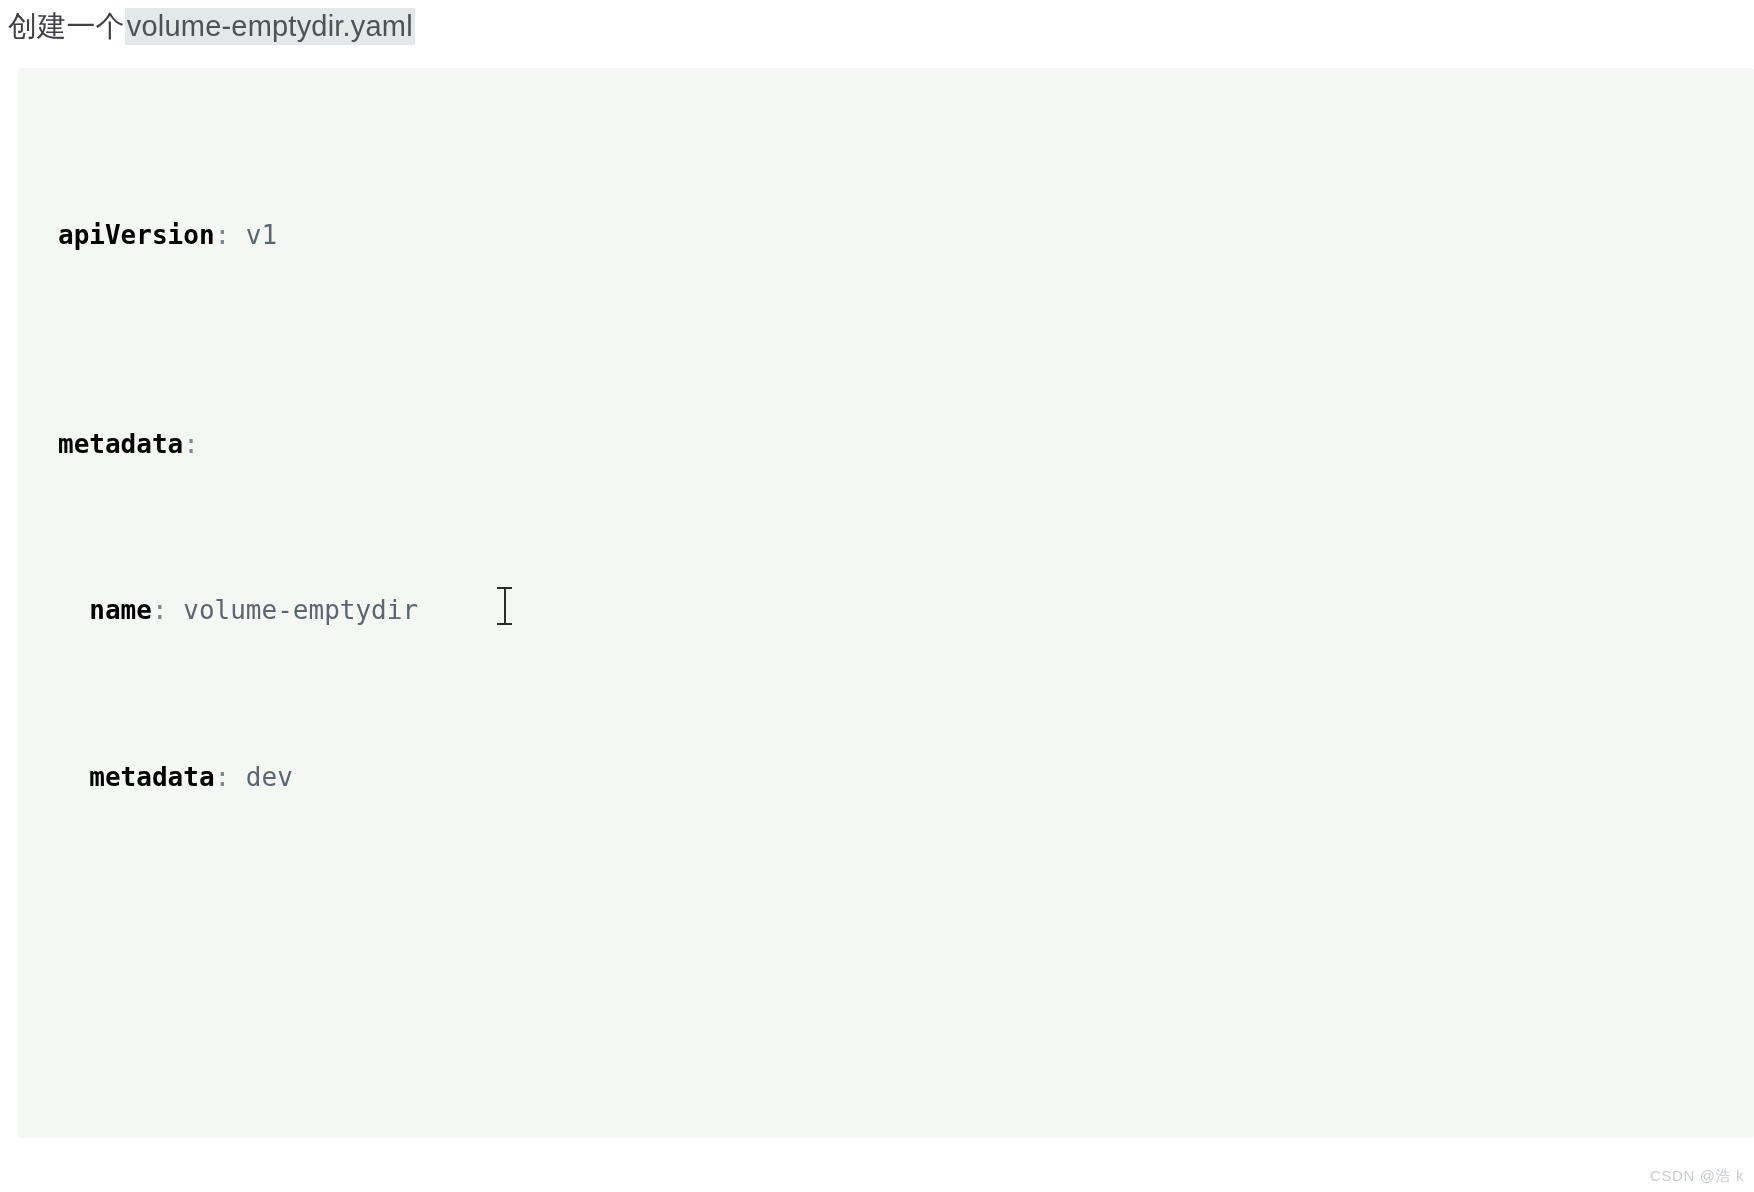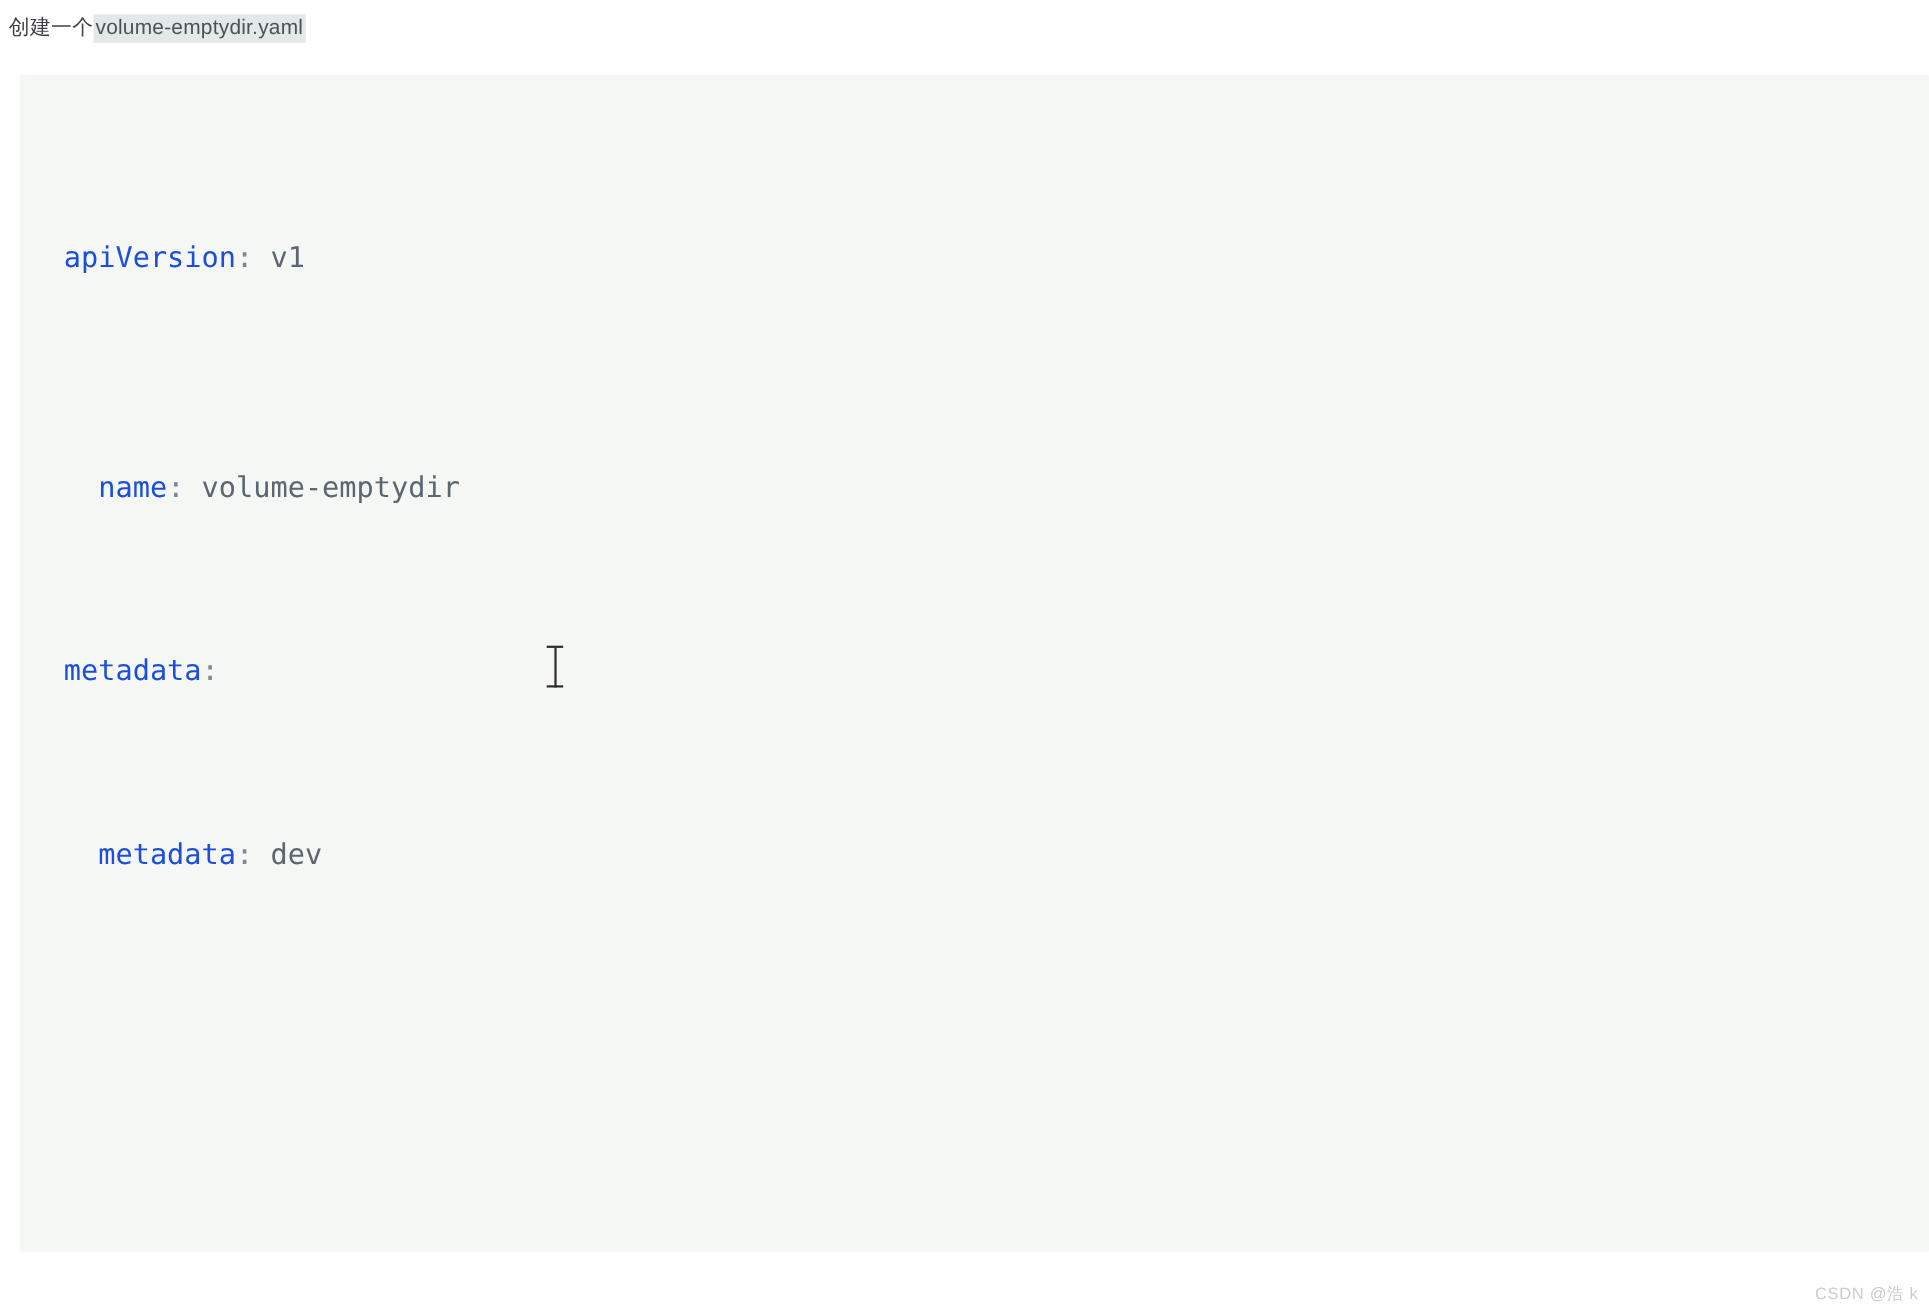--- a/index.html
+++ b/index.html
@@ -11,21 +11,21 @@
     width: 1754px;
     height: 1192px;
     overflow: hidden;
     font-family: "Liberation Sans", sans-serif;
     position: relative;
   }
 
   
   #title-line {
     font-family: "Liberation Sans", sans-serif;
-    font-size: 19px;
+    font-size: 29px;
     color: #3f3f46;
     padding: 6px 0 0 8px;
     height: 46px;
     line-height: 40px;
     white-space: nowrap;
     letter-spacing: 0.2px;
   }
   #title-line .plain {
     color: #3f3f46;
   }
@@ -54,21 +54,21 @@
     white-space: pre;
     letter-spacing: 0px;
   }
   .code-line {
     height: 41.7px;
     padding-left: 40px;
     white-space: pre;
   }
 
   
-  .k   { color: #1d4ed8; }          
+  .k   { color: #000000; font-weight: bold; }          
   .p   { color: #7b8792; }          
   .v   { color: #5b6670; }          
 
   
   #text-caret {
     position: absolute;
     left: 479px;
     top: 519px;
     width: 15px;
     height: 40px;
@@ -109,23 +109,23 @@
 <body>
 
 <div id="title-line"><span class="plain">创建一个</span><span class="filename">volume-emptydir.yaml</span></div>
 
 <div id="code-block">
   <div id="code-lines">
 
     <div class="code-line"><span class="k">apiVersion</span><span class="p">: </span><span class="v">v1</span></div>
 
 
+    <div class="code-line"><span class="k">metadata</span><span class="p">:</span></div>
+
     <div class="code-line"><span>  </span><span class="k">name</span><span class="p">: </span><span class="v">volume-emptydir</span></div>
-
-    <div class="code-line"><span class="k">metadata</span><span class="p">:</span></div>
 
     <div class="code-line"><span>  </span><span class="k">metadata</span><span class="p">: </span><span class="v">dev</span></div>
 
 
     
 
     
 
     
 

